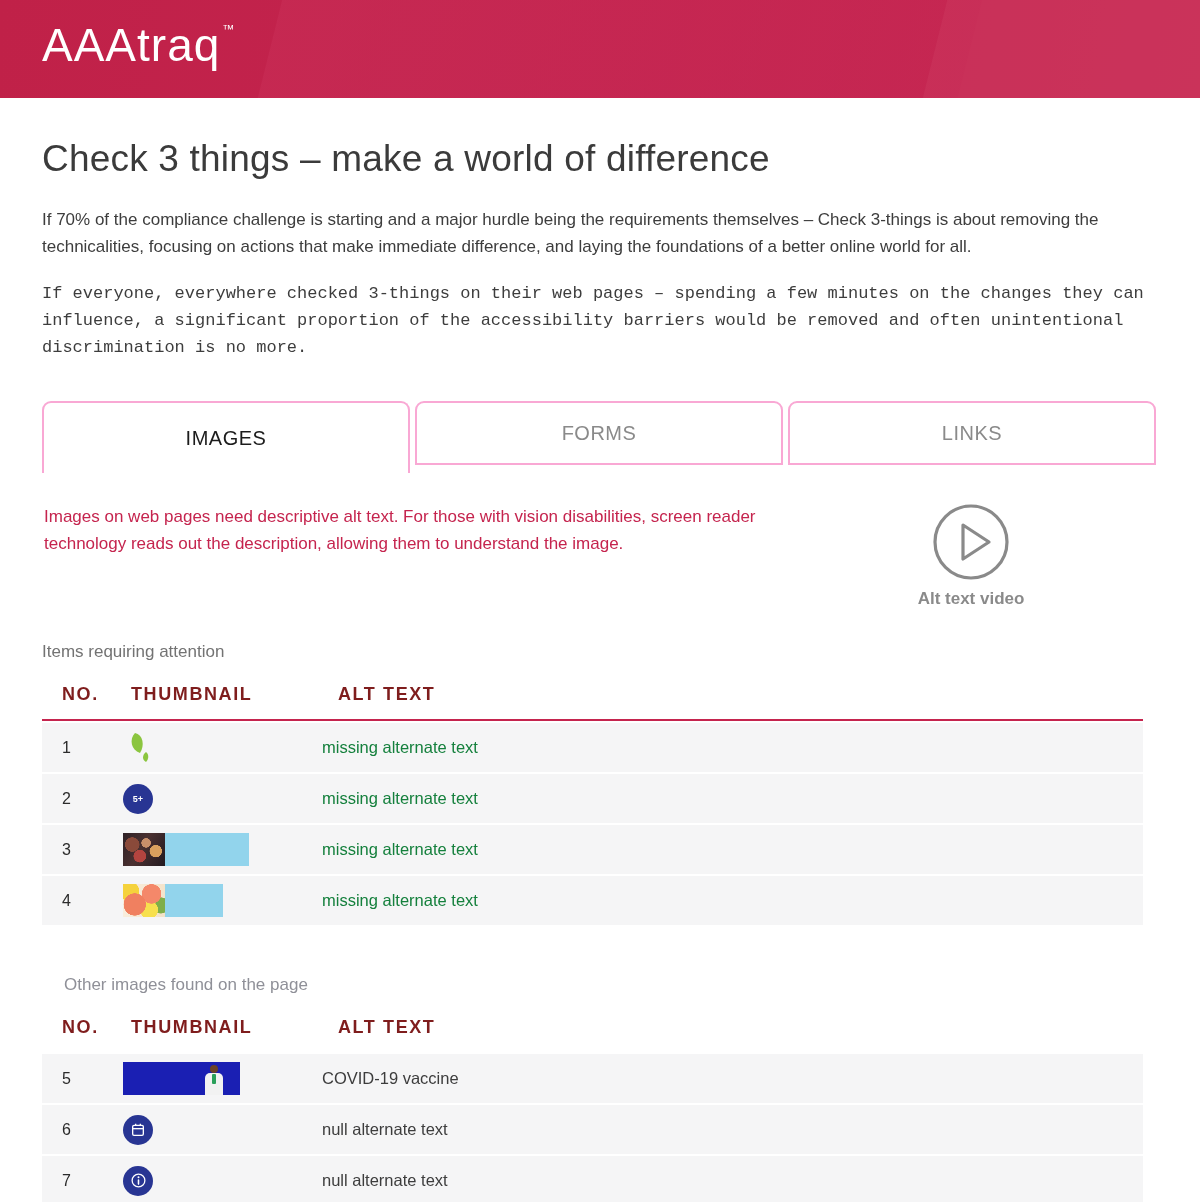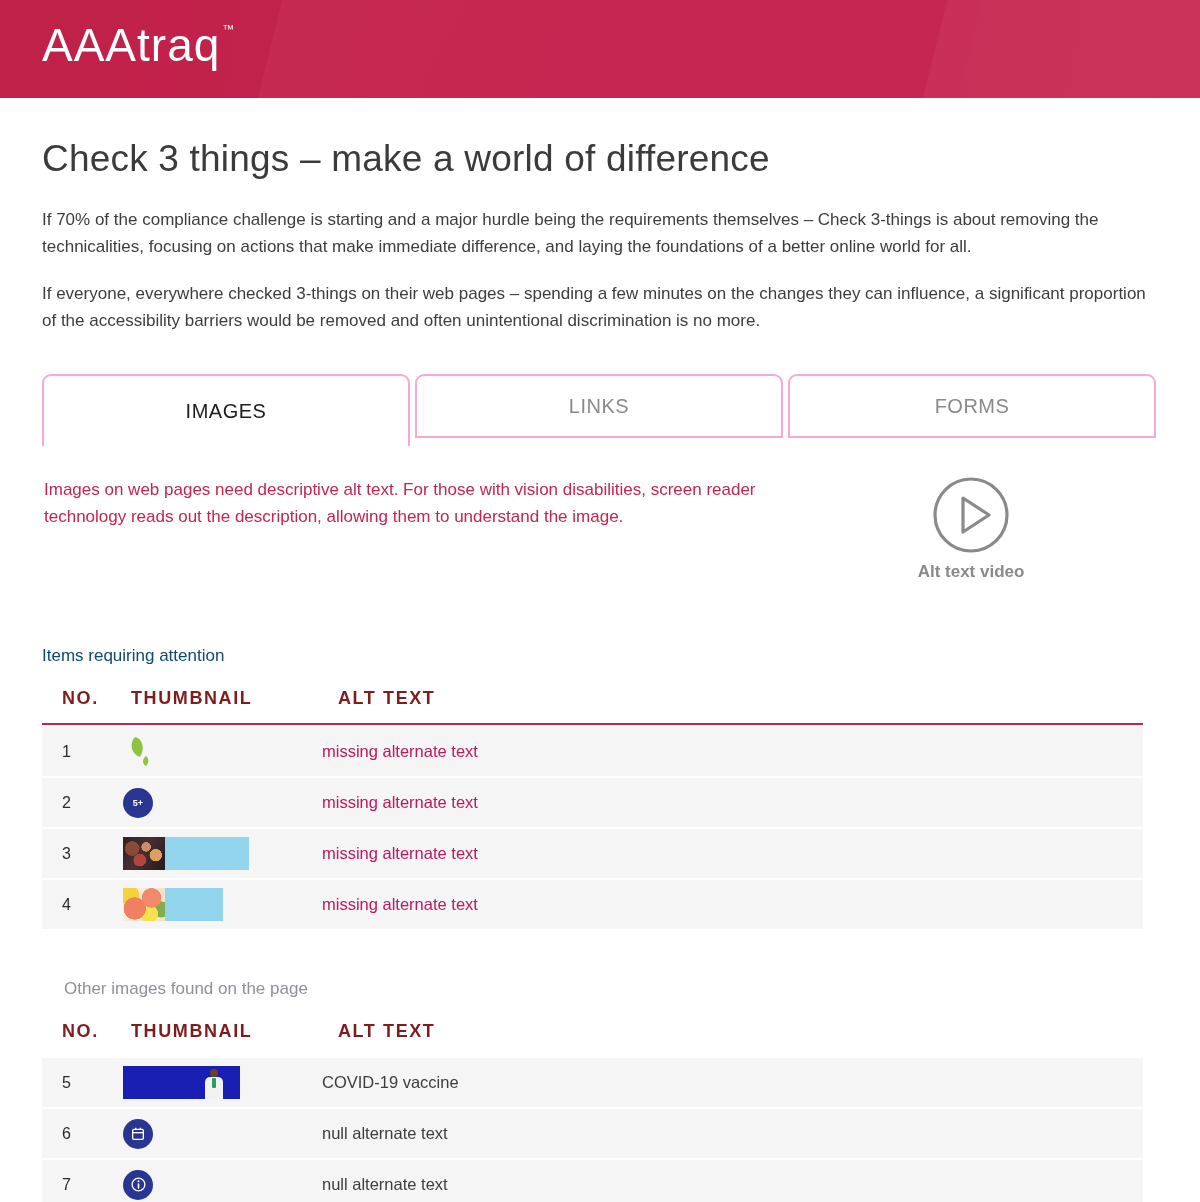--- a/index.html
+++ b/index.html
@@ -13,48 +13,48 @@
   .site-header::after { content:""; position:absolute; top:0; bottom:0; left:935px; width:400px;
     background:#cd3a60; transform:skewX(-14deg); opacity:.45; }
   .logo { position:absolute; left:42px; top:18px; z-index:2; color:#fff; font-size:46px; font-weight:300; letter-spacing:1px; }
   .logo sup { font-size:12px; font-weight:400; vertical-align:28px; margin-left:2px; }
 
   
   .content { padding:0 44px 0 42px; }
 
   h1.page-title { margin-top:40px; font-size:37px; font-weight:400; color:#3b3b3b; letter-spacing:.2px; }
   .intro p { margin-top:26px; font-size:17px; line-height:27px; color:#3d3d3d; max-width:1110px; }
-  .intro p + p { margin-top:20px; }
+  .intro p + p { margin-top:20px;font-family:Liberation Mono, monospace; }
 
   
   .tabs { display:flex; gap:5px; align-items:flex-start; margin-top:40px; }
   .tab { flex:1; height:64px; background:#fff; border:2px solid #f9a8d4; border-radius:9px 9px 0 0;
     display:flex; align-items:center; justify-content:center; font-size:20px; letter-spacing:.5px;
     color:#8a8a8a; cursor:pointer; }
   .tab.active { height:72px; border-bottom:none; color:#1c1c1c; }
 
   
   .panel { display:flex; margin-top:30px; }
   .panel-desc { margin-left:2px; width:712px; font-size:17px; line-height:27px; color:#c5244e; }
   .video-block { margin-left:auto; margin-right:100px; width:170px; display:flex; flex-direction:column; align-items:center;font-weight:bold; }
   .play-btn { background:none; border:none; cursor:pointer; padding:0; line-height:0; }
   .video-label { margin-top:8px; font-size:17px; color:#8a8a8a; }
 
   
-  .section-heading { font-size:17px; color:#0c4a6e; margin-top:64px; }
+  .section-heading { font-size:17px; color:#737373; margin-top:33px; }
   .section-heading.lighter { color:#8f9098; margin-left:22px; margin-top:50px; }
   .table { width:1101px; margin-top:22px; }
   .thead { display:grid; grid-template-columns:61px 199px 1fr; padding:0 0 14px 20px;
     font-size:18px; font-weight:700; letter-spacing:1.6px; color:#7f1d1d;gap:8px; }
   .thead.ruled { border-bottom:2px solid #c5244e; }
   .trow { display:grid; grid-template-columns:61px 199px 1fr; align-items:center; height:49px;
     background:#f5f5f6; margin-top:2px; padding-left:20px; }
   .cell-no { font-size:16px; color:#2b2b2b; }
   .cell-alt { font-size:16.5px; color:#3d3d3d; }
-  .cell-alt.missing { color:#be185d; }
+  .cell-alt.missing { color:#15803d; }
 
   
   .thumb { display:flex; align-items:center; }
   .badge-circle { width:30px; height:30px; border-radius:50%; background:#283593; display:flex; align-items:center; justify-content:center; }
   .badge-circle.olive { background:#5c8a21; }
   .badge-5plus { color:#fff; font-size:9px; font-weight:700; }
   .photo-strip { height:33px; display:flex; }
   .strip-fill { height:33px; background:#92d4ec; }
   .photo-party { width:42px; height:33px;
     background:radial-gradient(circle at 22% 35%, #8a4a3a 0 18%, transparent 19%),
@@ -86,22 +86,22 @@
 <main class="content">
   <h1 class="page-title">Check 3 things – make a world of difference</h1>
 
   <div class="intro">
     <p>If 70% of the compliance challenge is starting and a major hurdle being the requirements themselves – Check 3-things is about removing the technicalities, focusing on actions that make immediate difference, and laying the foundations of a better online world for all.</p>
     <p>If everyone, everywhere checked 3-things on their web pages – spending a few minutes on the changes they can influence, a significant proportion of the accessibility barriers would be removed and often unintentional discrimination is no more.</p>
   </div>
 
   <div class="tabs">
     <div class="tab active">IMAGES</div>
+    <div class="tab">FORMS</div>
     <div class="tab">LINKS</div>
-    <div class="tab">FORMS</div>
   </div>
 
   <div class="panel">
     <div class="panel-desc">Images on web pages need descriptive alt text. For those with vision disabilities, screen reader technology reads out the description, allowing them to understand the image.</div>
     <div class="video-block">
       <button class="play-btn">
         <svg width="78" height="78" viewBox="0 0 78 78">
           <circle cx="39" cy="39" r="36" fill="none" stroke="#8a8a8a" stroke-width="3.2"></circle>
           <path d="M31 22 L57 39 L31 56 Z" fill="none" stroke="#8a8a8a" stroke-width="3.2" stroke-linejoin="round"></path>
         </svg>

